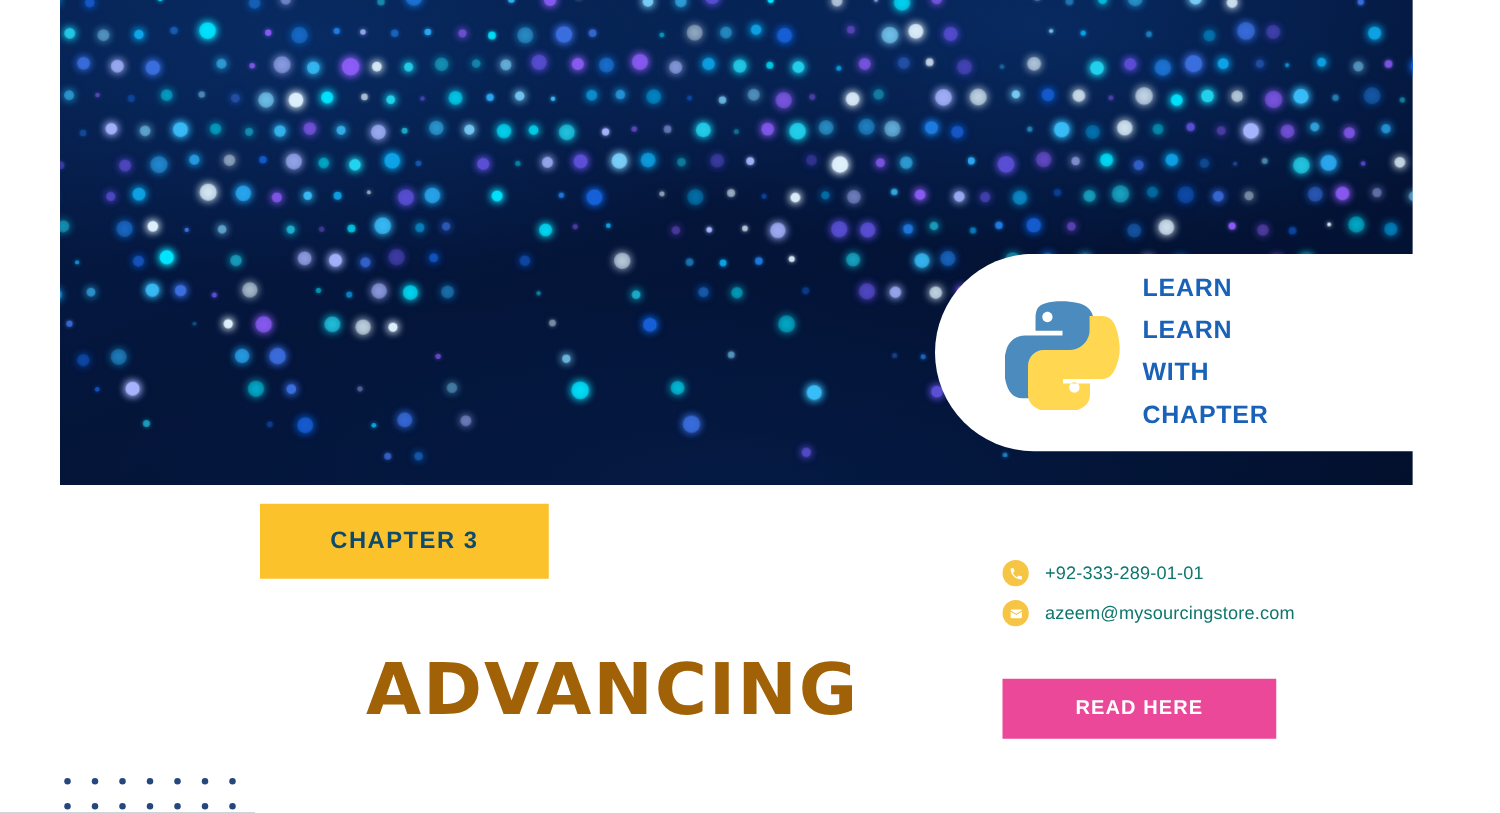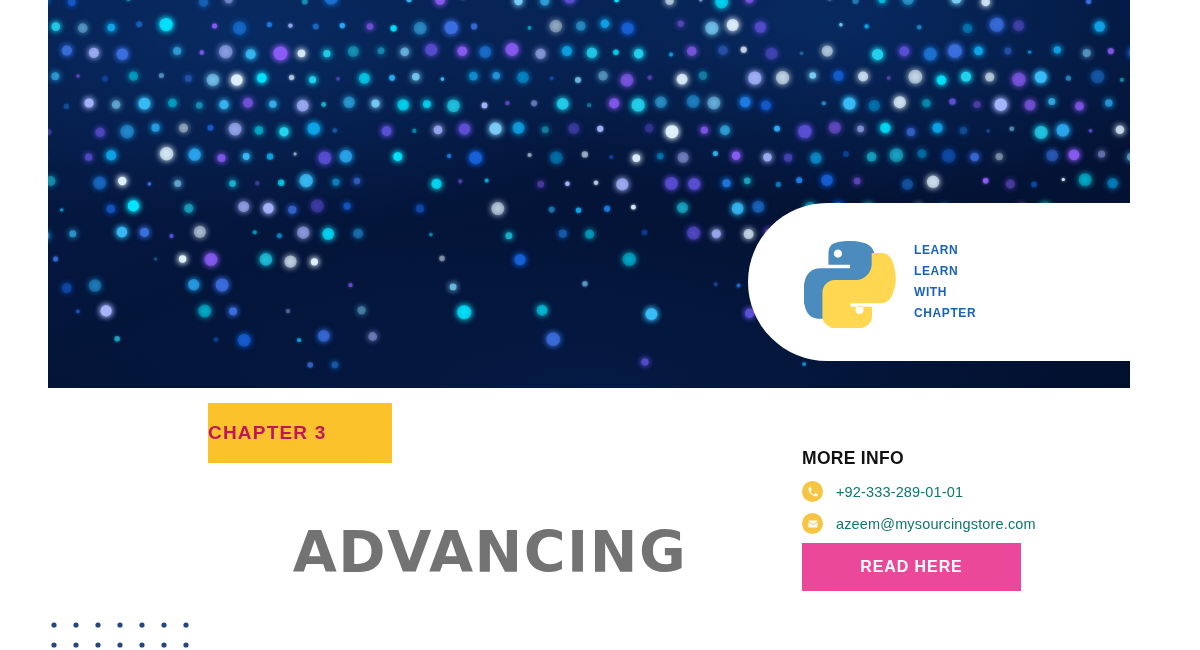--- a/index.html
+++ b/index.html
@@ -66,51 +66,51 @@
     height: 92px;
     margin-left: 56px;
     flex: none;
   }
   .py-logo svg { display: block; width: 100%; height: 100%; }
   .py-text {
     margin-left: 18px;
     display: flex;
     flex-direction: column;
     gap: 2px;
-    font-size: 12px;
+    font-size: 20px;
     font-weight: 700;
     letter-spacing: 0.6px;
     line-height: 1.58;
     color: #1a62b8;
   }
 
   
   .chapter-tag {
     position: absolute;
     left: 208px;
     top: 403px;
-    width: 184px;
+    width: 231px;
     height: 60px;
     background: #fcc22c;
     display: flex;
     align-items: center;
-    justify-content: flex-start;
-    color: #be185d;
+    justify-content: center;
+    color: #0c4a6e;
     font-size: 19px;
     font-weight: 700;
     letter-spacing: 1.2px;
   }
 
   
   .title {
     position: absolute;
     left: 210px;
     top: 486px;
     width: 560px;
-    color: #737373;
+    color: #a16207;
     font-family: "DejaVu Sans", "Liberation Sans", sans-serif;
     font-size: 57px;
     font-weight: 700;
     line-height: 0.99;
     letter-spacing: 1.5px;
     text-align: center;
     text-transform: uppercase;
   }
   .title .line { display: block; white-space: nowrap; }
 
@@ -646,21 +646,20 @@
 
   <div class="chapter-tag">
     <span>CHAPTER 3</span>
   </div>
 
   <h1 class="title">
     <span class="line">ADVANCING</span>
   </h1>
 
   <div class="info">
-    <div class="info-heading">MORE INFO</div>
 
     <div class="info-row">
       <span class="info-icon">
         <svg viewBox="0 0 24 24" aria-hidden="true">
           <path fill="#ffffff" d="M6.6 10.8c1.5 2.9 3.7 5.1 6.6 6.6l2.2-2.2c.3-.3.7-.4 1-.2 1.2.4 2.4.6 3.7.6.6 0 1 .4 1 1V20c0 .6-.4 1-1 1C10.6 21 3 13.4 3 4c0-.6.4-1 1-1h3.5c.6 0 1 .4 1 1 0 1.3.2 2.5.6 3.7.1.3 0 .7-.2 1l-2.3 2.1z"></path>
         </svg>
       </span>
       <span class="info-text">+92-333-289-01-01</span>
     </div>
 

